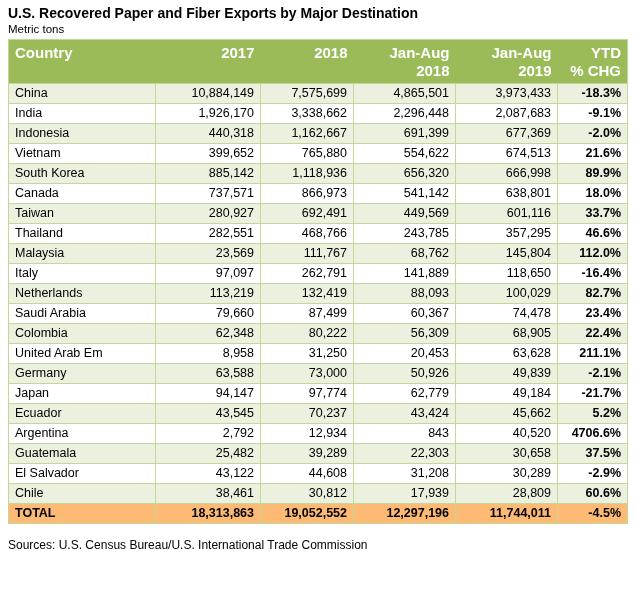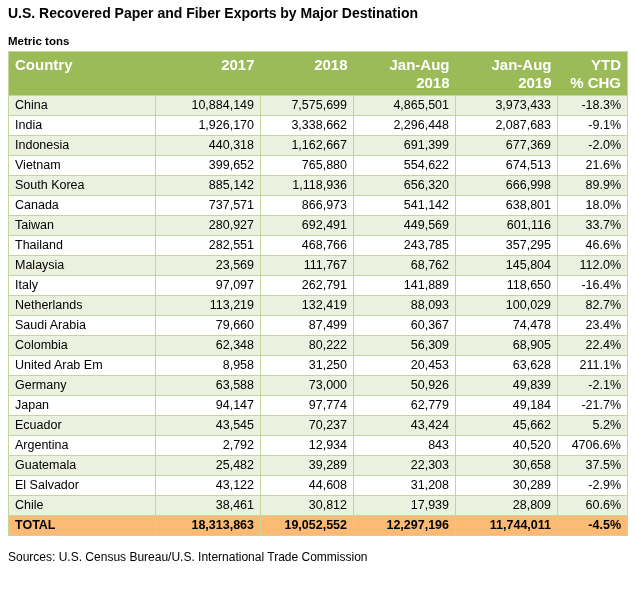--- a/index.html
+++ b/index.html
@@ -10,39 +10,39 @@
     --text:#000000;
   }
   *{box-sizing:border-box;}
   html,body{margin:0;padding:0;}
   body{
     width:635px;height:594px;background:#FFFFFF;color:var(--text);
     font-family:"Liberation Sans",sans-serif;overflow:hidden;
   }
   .wrap{padding:5px 8px 4px 8px;}
   .title{font-size:14px;font-weight:bold;margin:0;line-height:17px;}
-  .subtitle{font-size:11.5px;margin:12px 0 3px 0;line-height:14px;font-weight:bold;}
+  .subtitle{font-size:11.5px;margin:0 0 3px 0;line-height:14px;}
   table{width:619px;border-collapse:collapse;table-layout:fixed;border:1px solid var(--border);}
   col.c0{width:147px;} col.c1{width:105px;} col.c2{width:93px;}
   col.c3{width:102px;} col.c4{width:102px;} col.c5{width:70px;}
   thead th{
     background:var(--header-bg);color:var(--header-text);
     font-size:15px;font-weight:bold;text-align:right;vertical-align:top;
     padding:4px 6px 3px 6px;border:none;
   }
   thead th.country{text-align:left;}
   thead th span{display:block;line-height:18px;min-height:18px;}
   tbody td{
     font-size:12.5px;line-height:19px;height:20px;
     padding:0 6px;text-align:right;border:1px solid var(--border);
     white-space:nowrap;overflow:hidden;
   }
   tbody td.country{text-align:left;}
   tbody tr:nth-child(odd){background:var(--stripe);}
-  tbody td.pct{font-weight:normal;}
+  tbody td.pct{font-weight:bold;}
   tbody tr.total-row td{font-weight:bold;background:#fdba74;}
   .source{font-size:12px;line-height:15px;padding:2px 0 0 0;}
 </style>
 </head>
 <body>
 
 <div class="wrap">
   <h1 class="title">U.S. Recovered Paper and Fiber Exports by Major Destination</h1>
   <p class="subtitle">Metric tons</p>
 

